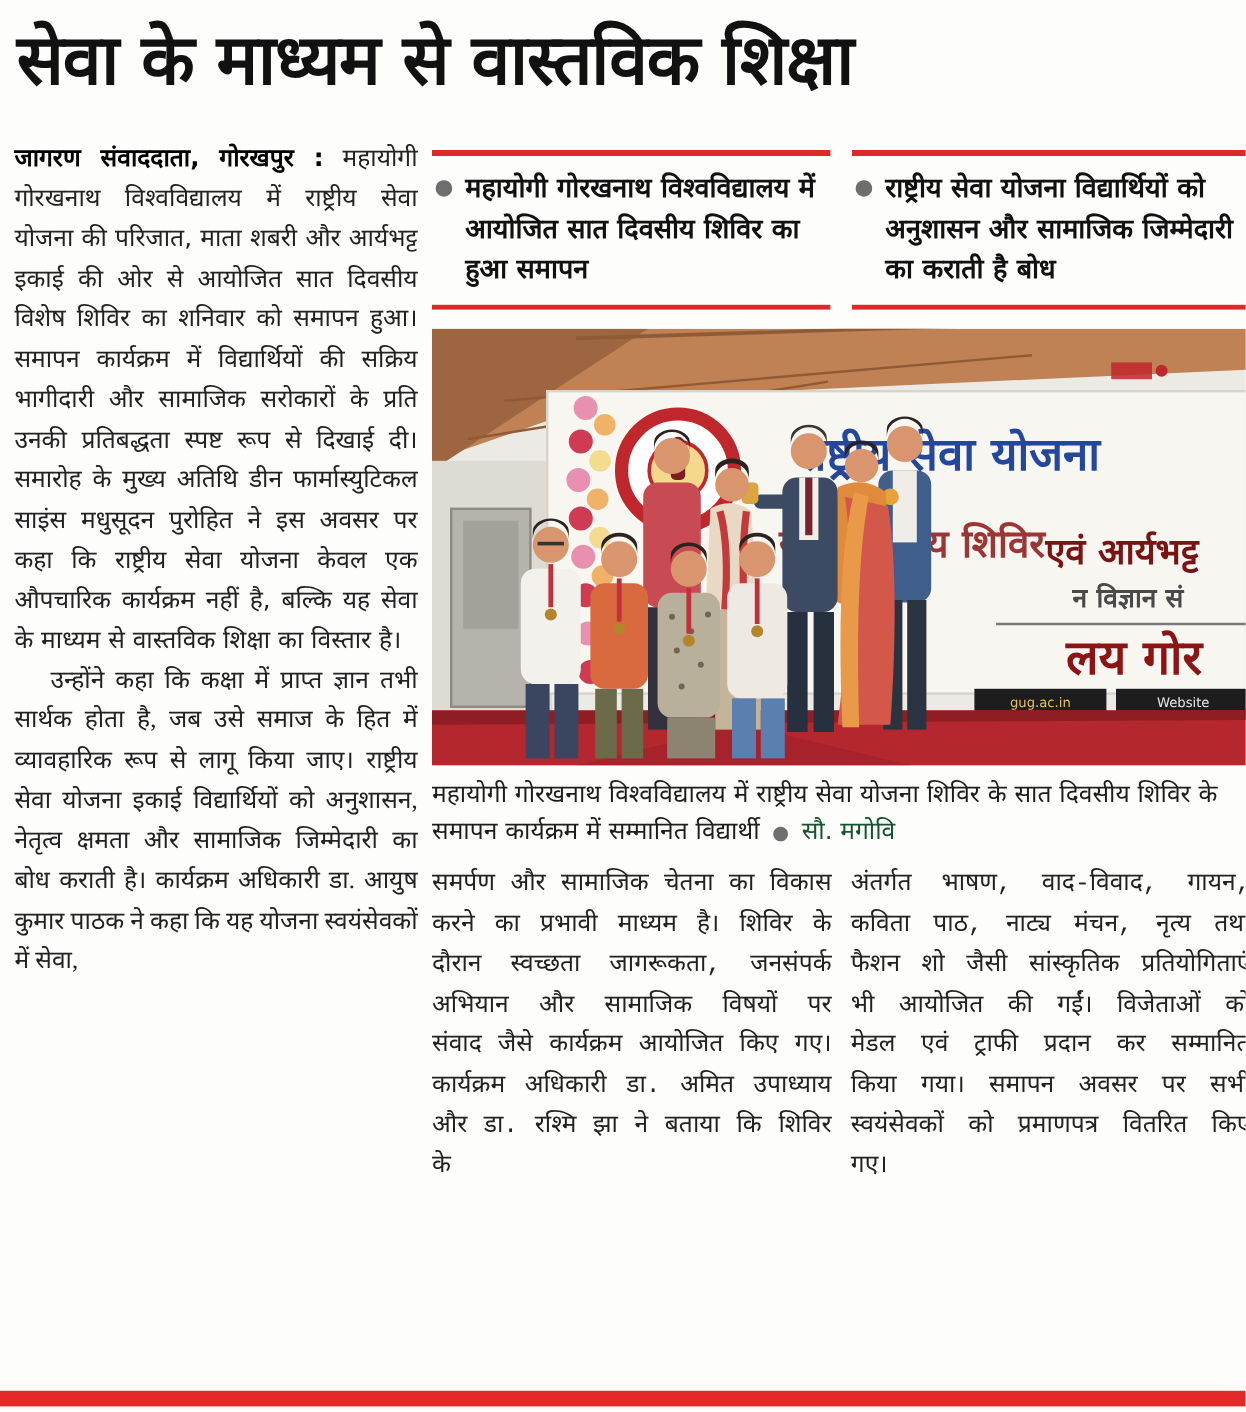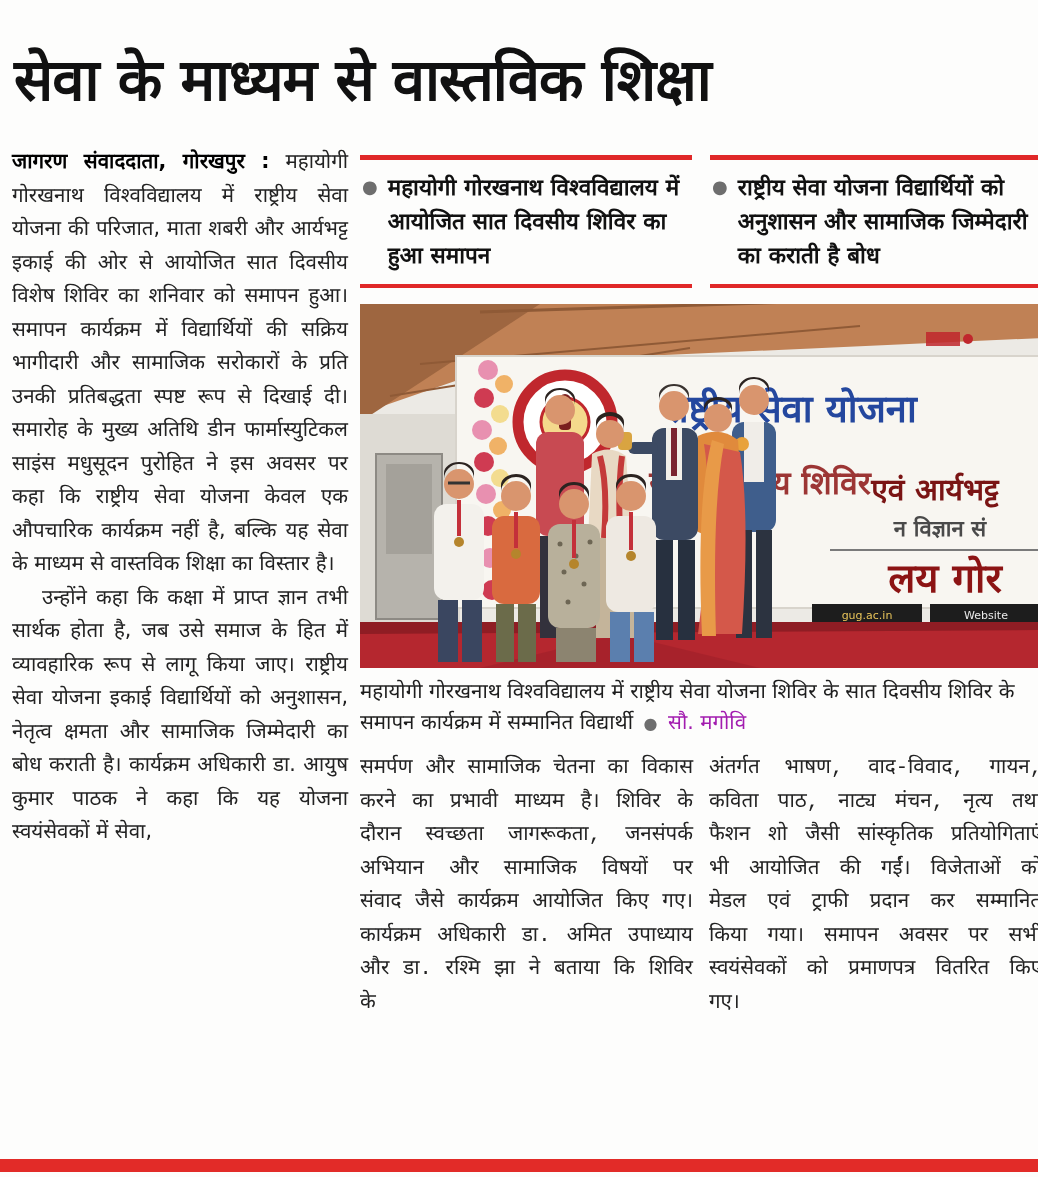--- a/index.html
+++ b/index.html
@@ -4,55 +4,55 @@
 <style>
   html,body{margin:0;padding:0;}
   body{
     width:1038px;height:1177px;position:relative;overflow:hidden;
     background:#fdfdfc;
     font-family:"DejaVu Sans","Liberation Sans",sans-serif;
     color:#1c1c1c;
   }
   .page{position:absolute;inset:0;display:flex;flex-direction:column;}
   
-  .headline{padding:30px 14px 10px 14px;}
+  .headline{padding:0 14px 10px 14px;}
   .headline .hl{
     font-weight:700;color:#111;
     font-size:58px;line-height:101px;letter-spacing:-1px;
     white-space:nowrap;
   }
   
   .content{flex:1;display:flex;gap:12px;padding:4px 12px 0 12px;}
   .col-left{width:336px;flex:0 0 336px;}
   .body-text{
     font-size:20.5px;line-height:33.5px;text-align:justify;color:#222;
   }
   .body-text p{margin:0;}
-  .body-text p + p{text-indent:30px;}
+  .body-text p + p{text-indent:30px;font-family:Liberation Serif, serif;}
   .byline{font-weight:700;color:#000;}
   .col-right{flex:1;display:flex;flex-direction:column;}
   
   .highlights{display:flex;gap:18px;margin-top:10px;}
   .highlight{
     flex:1;border-top:5px solid #e02828;border-bottom:4px solid #e02828;
     padding:10px 2px 12px 2px;
   }
   .highlight .h-inner{
     display:flex;gap:10px;font-weight:700;font-size:22.5px;line-height:34px;color:#111;
   }
   .h-bullet{color:#6e6e6e;font-size:18px;line-height:34px;}
   
   .photo-wrap{margin-top:16px;}
   .photo-wrap svg{display:block;}
   
   .caption{
     margin-top:8px;font-size:20.5px;line-height:31px;color:#1d1d1d;
   }
   .caption .h-bullet{font-size:16px;margin:0 4px;}
-  .caption .credit{color:#a21caf;}
+  .caption .credit{color:#14532d;}
   
   .bottom-cols{display:flex;gap:16px;margin-top:10px;}
   .bottom-cols .bcol{flex:1;font-family:Liberation Mono, monospace;}
   
   .bottom-bar{
     position:absolute;left:0;right:0;bottom:5px;height:13px;background:#e22b28;
   }
 </style>
 </head>
 <body>

